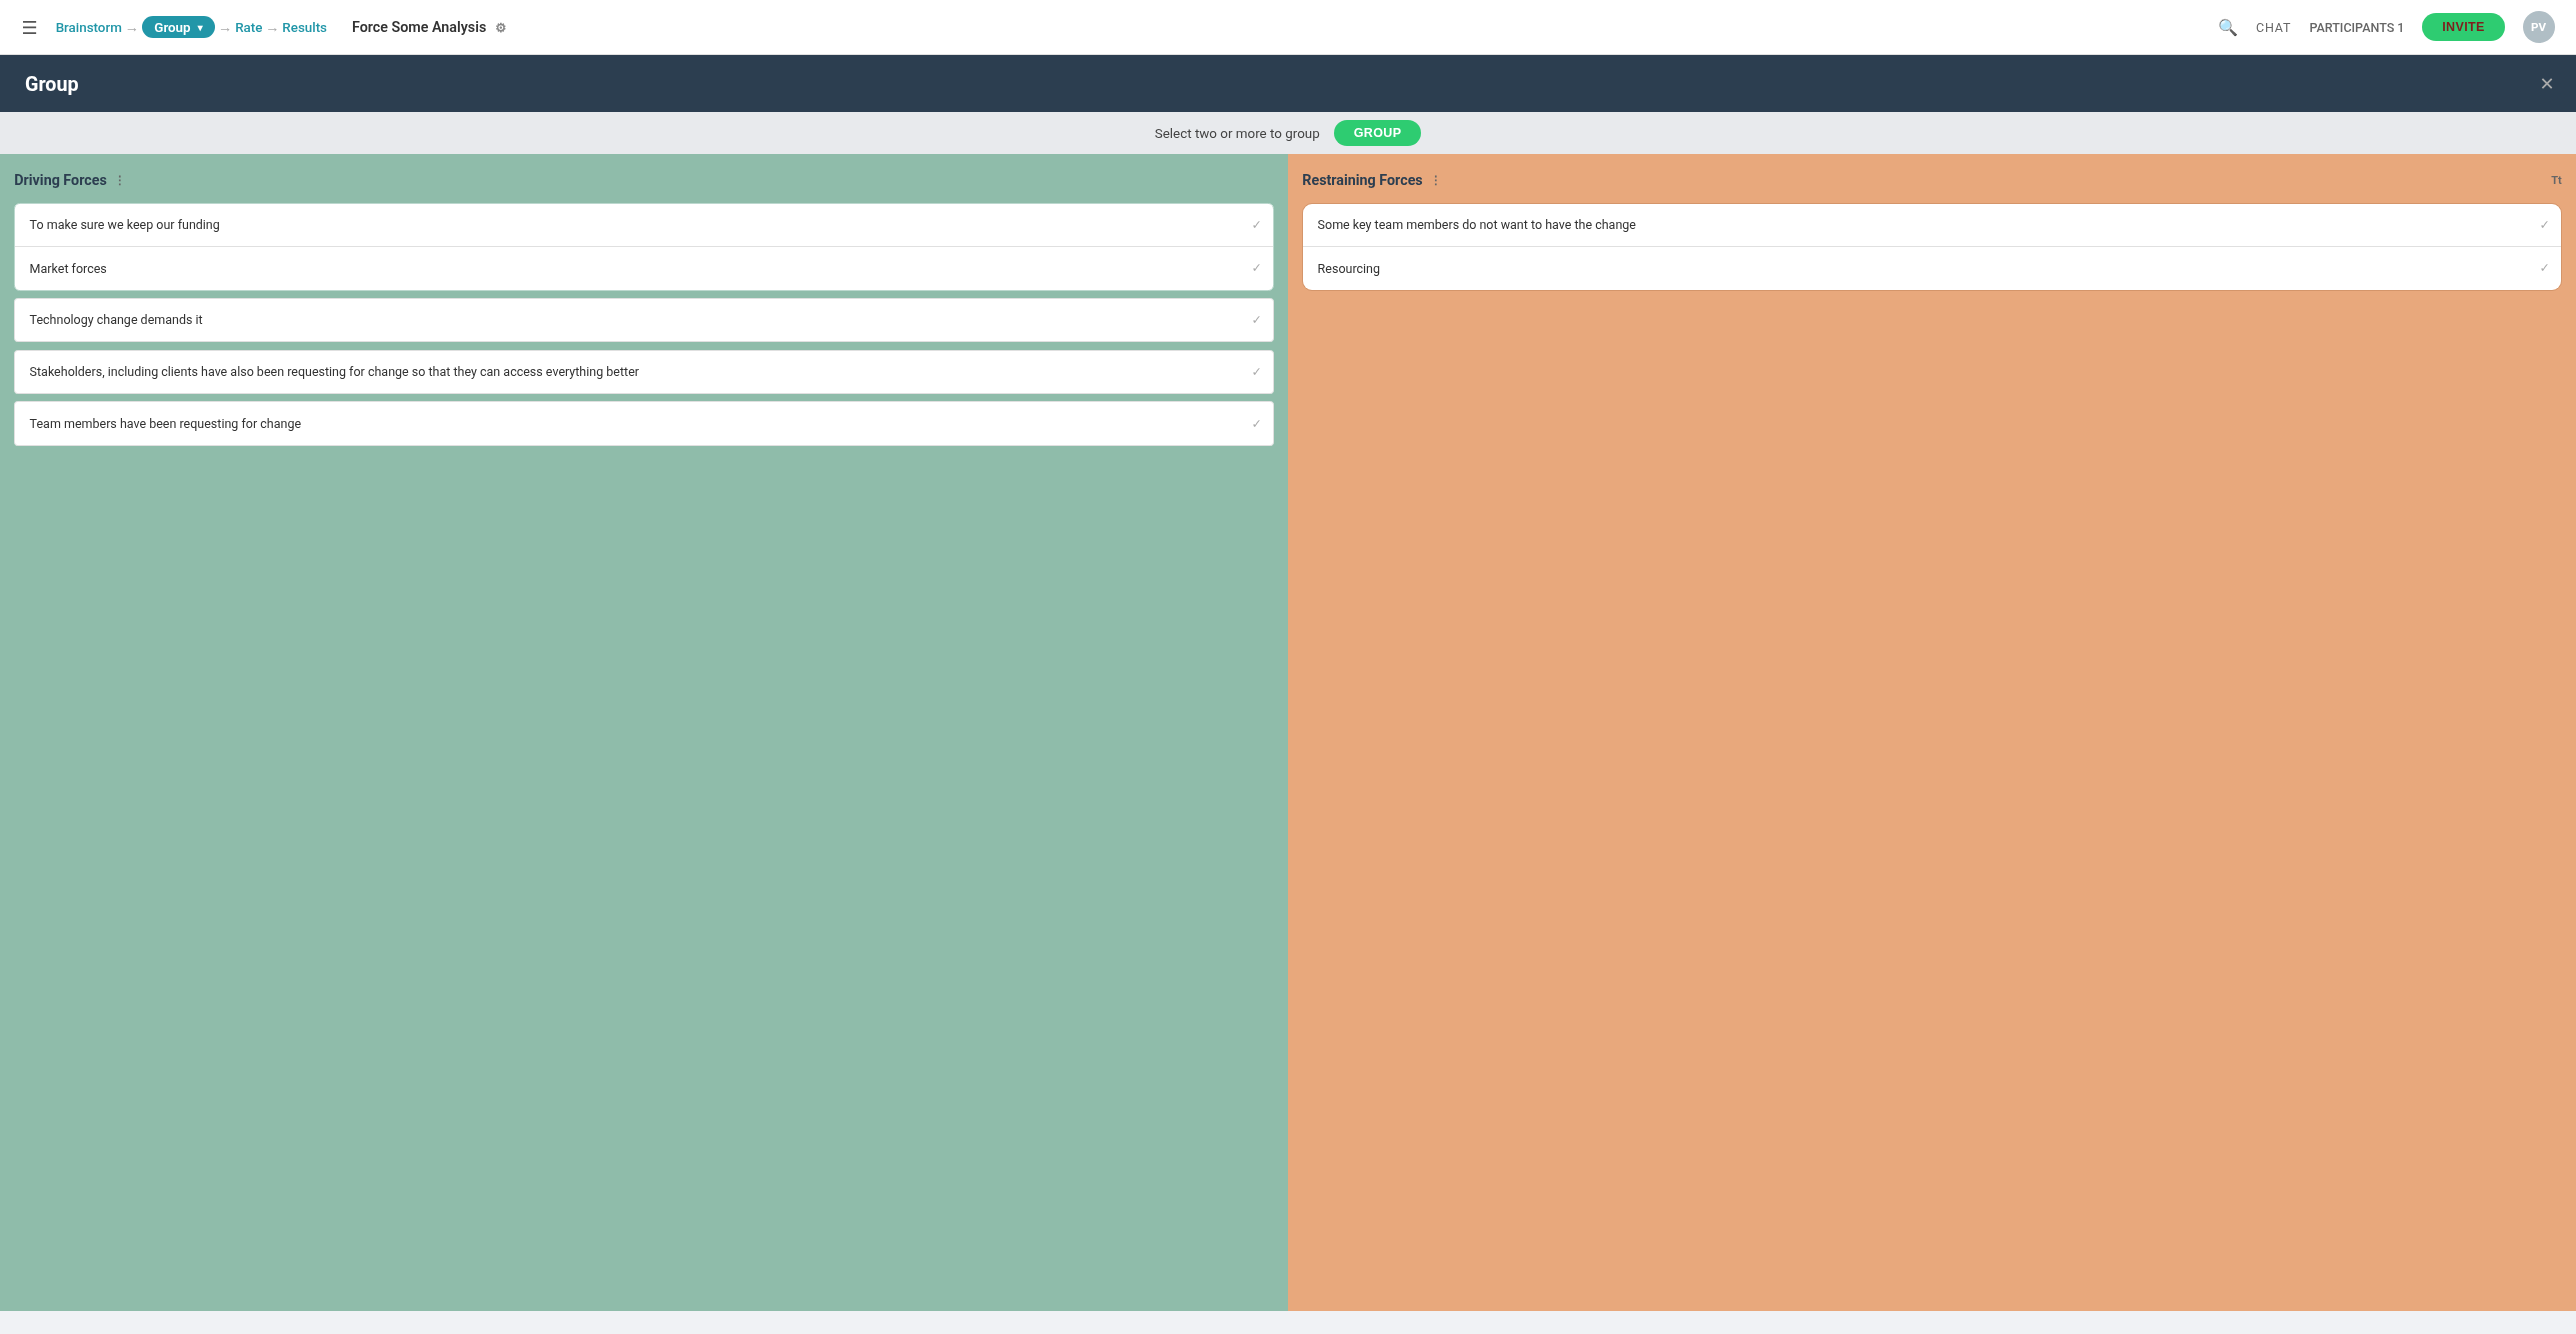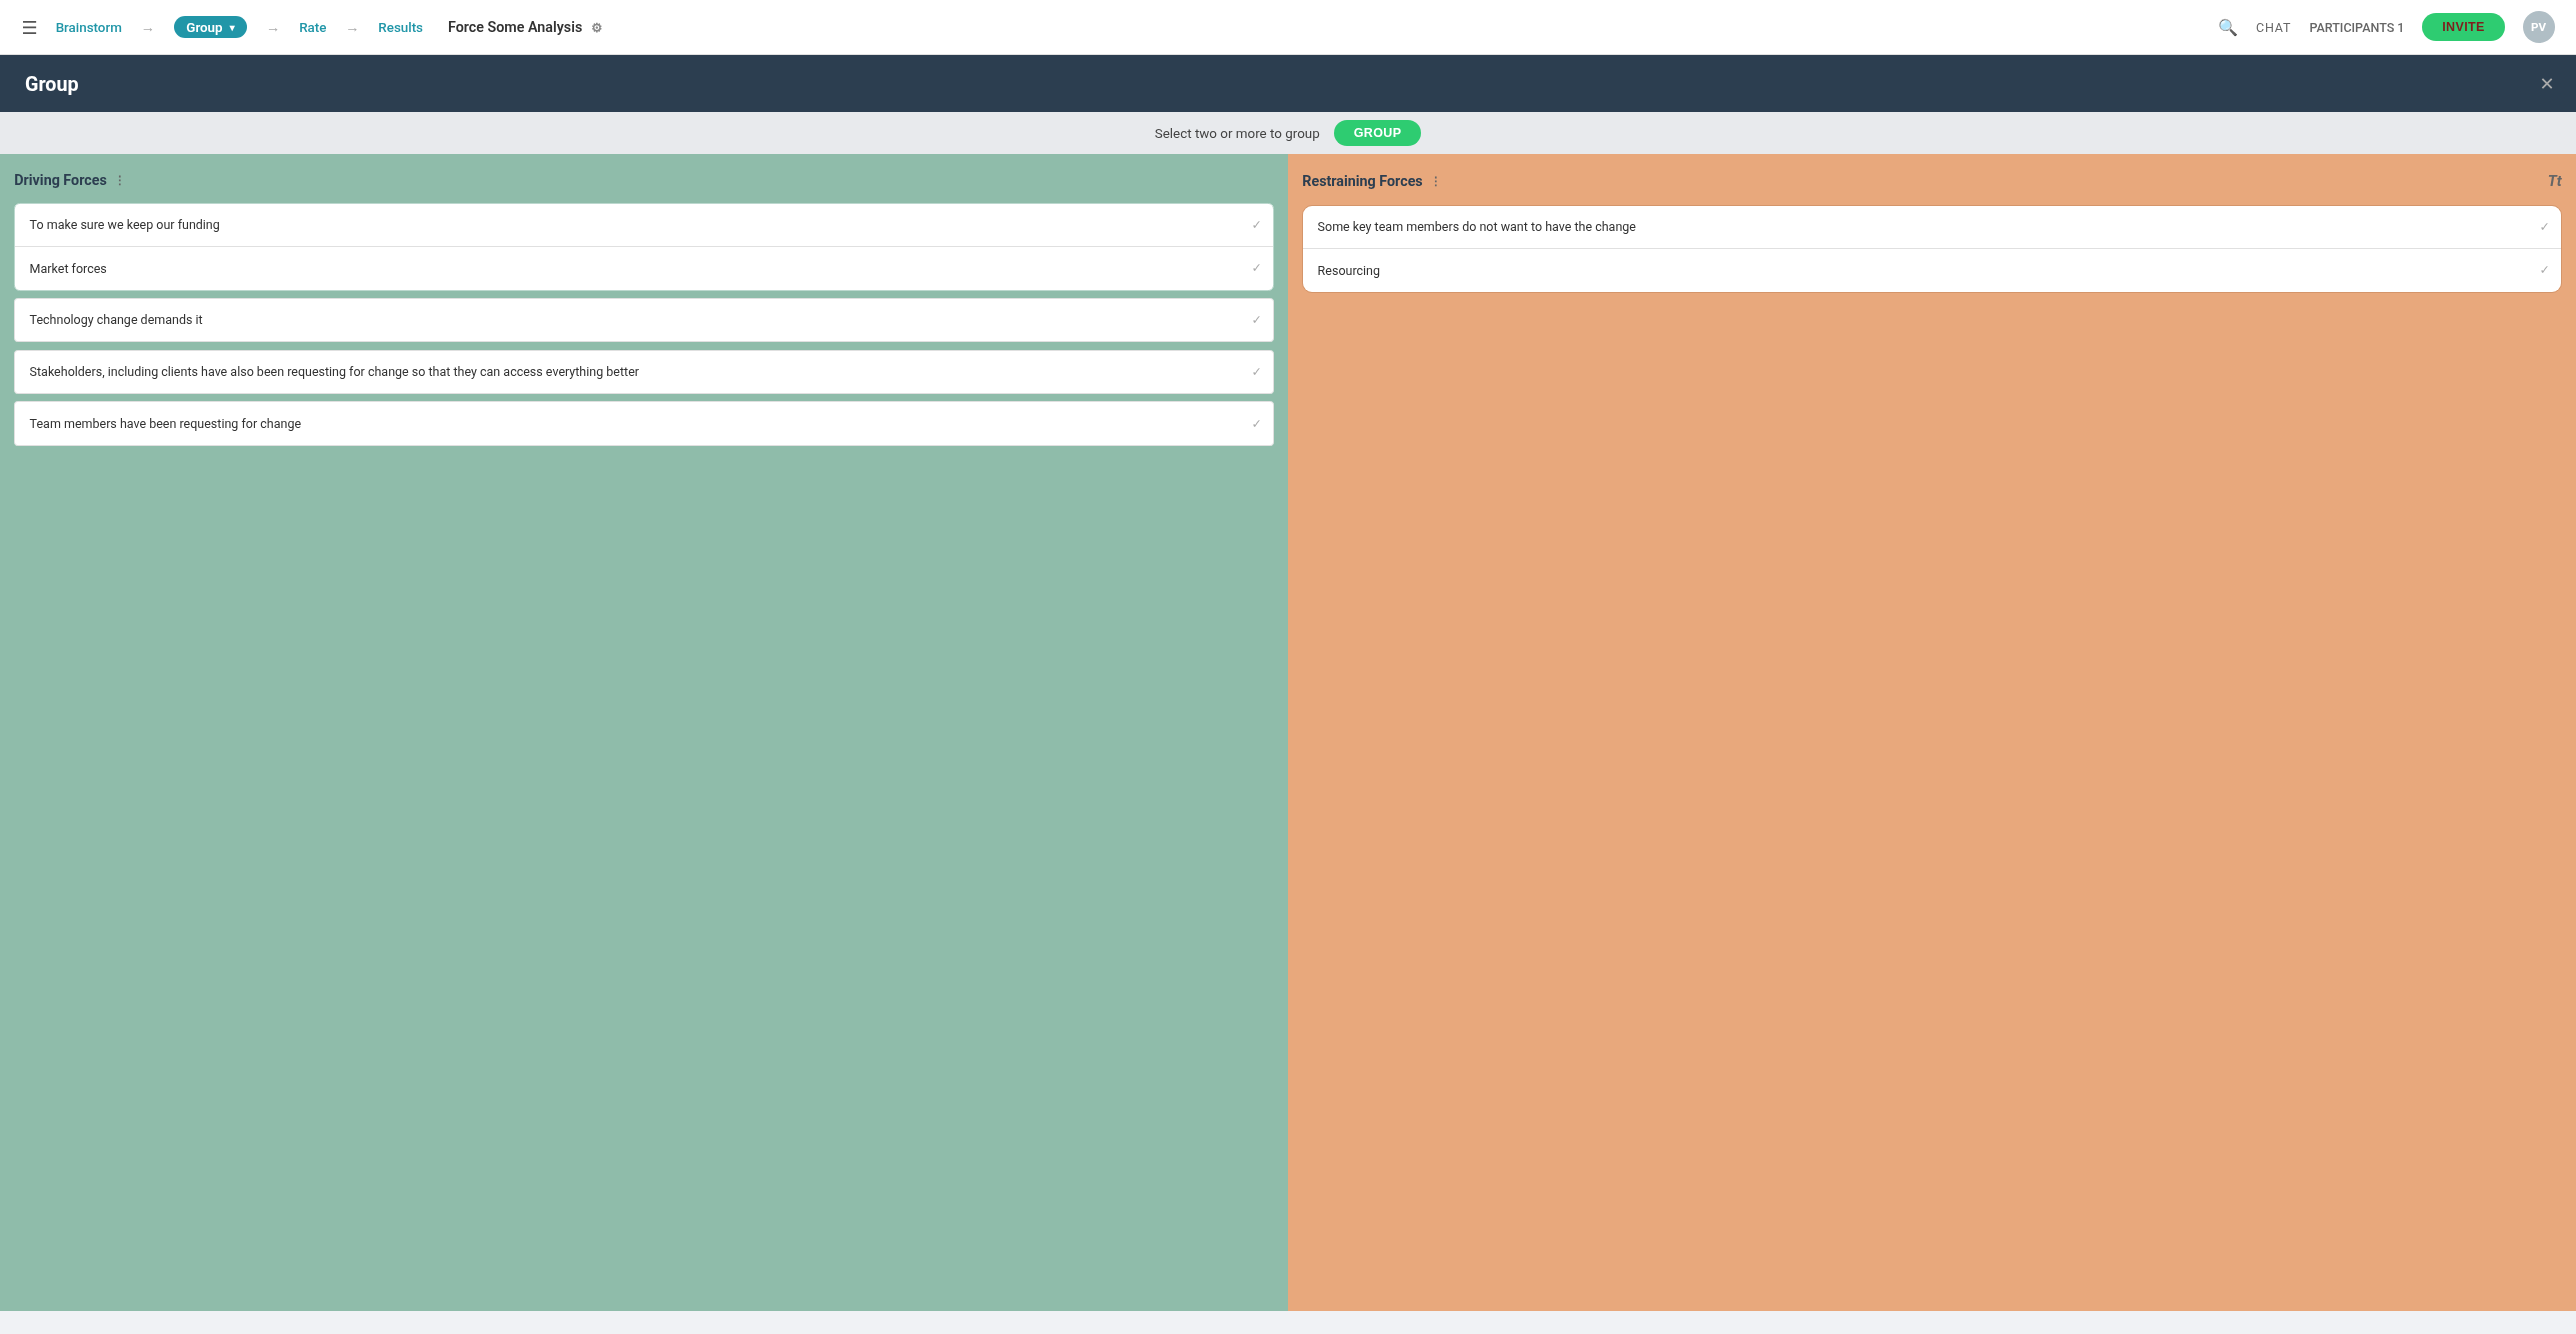--- a/index.html
+++ b/index.html
@@ -17,21 +17,21 @@
     }
     .nav-hamburger {
       color: #555;
       font-size: 18px;
       margin-right: 18px;
       cursor: pointer;
     }
     .nav-steps {
       display: flex;
       align-items: center;
-      gap: 17px;
+      gap: 1px;
       font-size: 13.4px;
     }
     .nav-step {
       color: #2196a8;
       cursor: pointer;
       font-weight: 500;
     }
     .nav-step.active {
       background: #2196a8;
       color: #fff;
@@ -185,23 +185,22 @@
       margin-bottom: 14.3px;
     }
     .column-header-icon {
       color: #666;
       font-size: 11.6px;
       cursor: pointer;
     }
     .column-header-tt {
       margin-left: auto;
       color: #666;
-      font-size: 15px;
-      cursor: pointer;
-      font-style: italic;
+      font-size: 11px;
+      cursor: pointer;
     }
 
     
     .card {
       background: #fff;
       border-radius: 3.6px;
       padding: 12.5px 36px 12.5px 14.3px;
       margin-bottom: 7.2px;
       font-size: 12.5px;
       color: #333;

